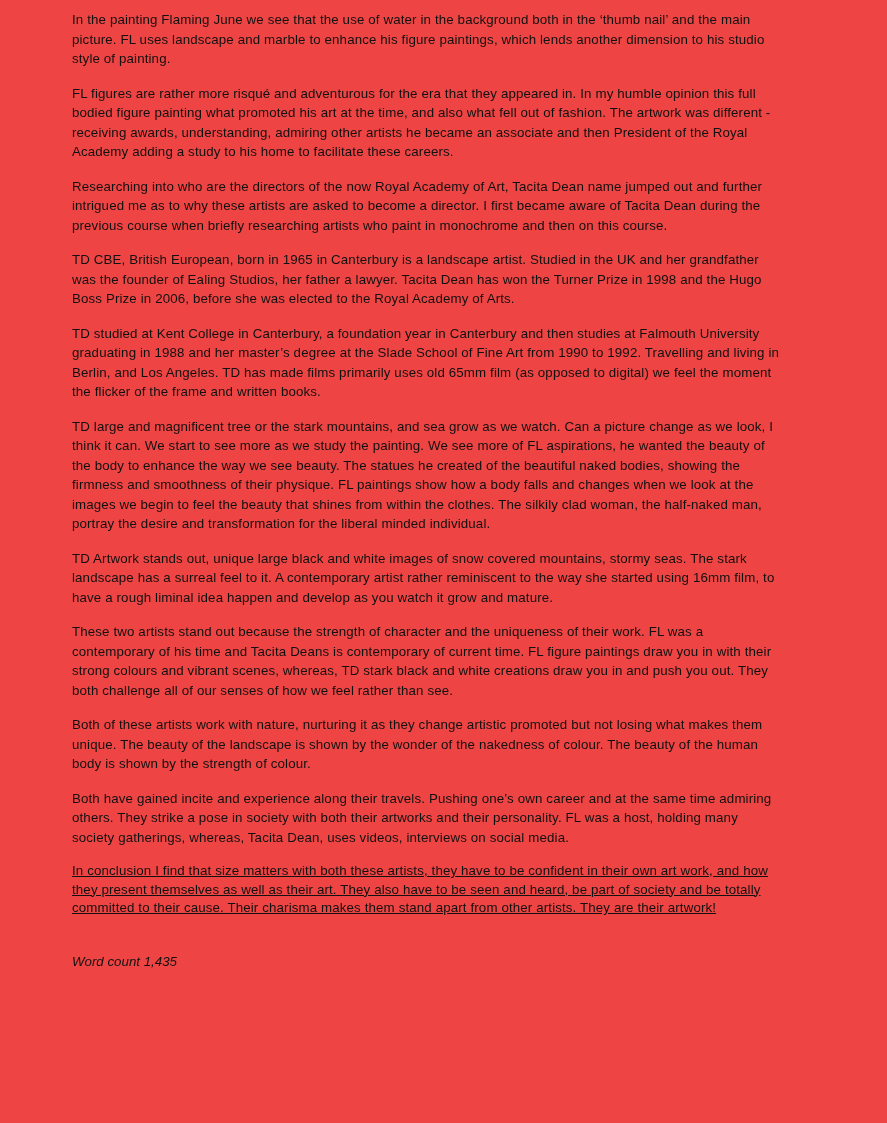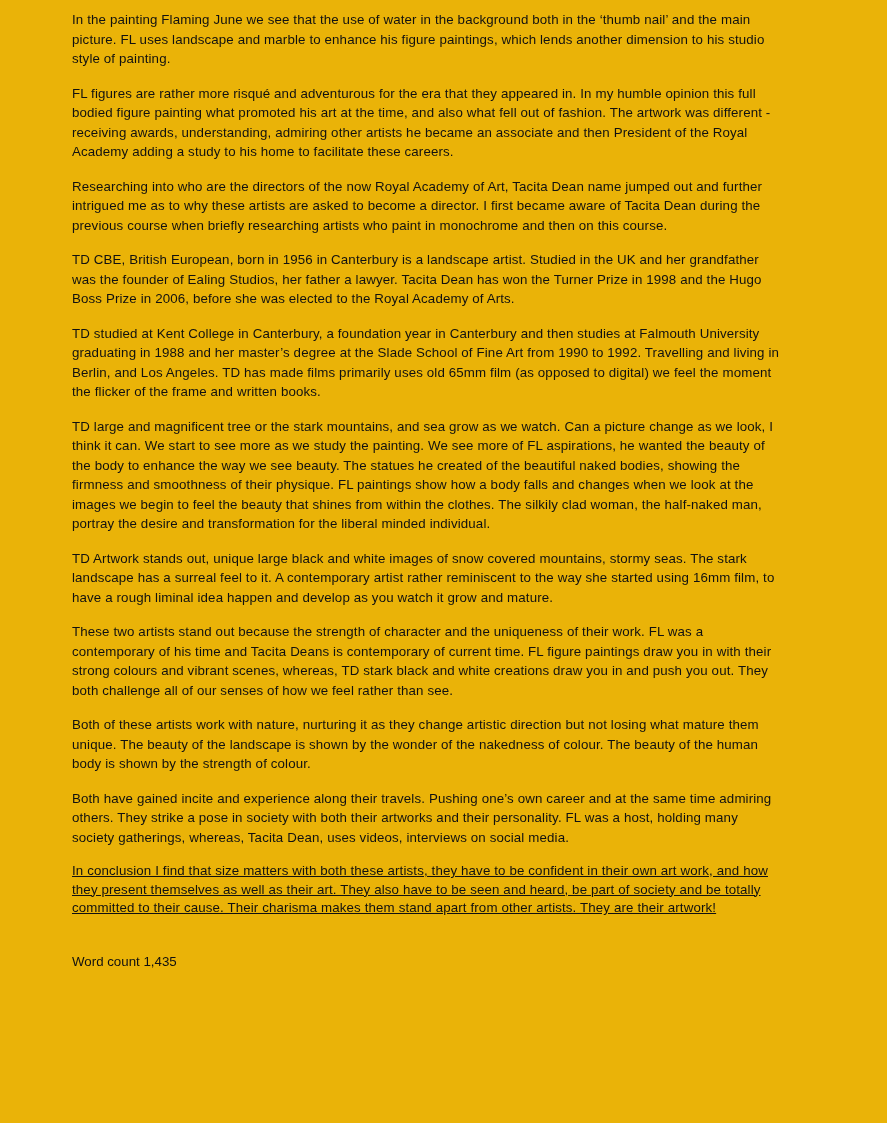--- a/index.html
+++ b/index.html
@@ -12,52 +12,53 @@
     height: 1123px;
     font-family: "Liberation Sans", sans-serif;
     color: #000000;
     overflow: hidden;
   }
   .page {
     box-sizing: border-box;
     width: 887px;
     height: 1123px;
     padding: 10px 107px 0 72px;
-    background: #eab308;
+    background: #ef4444;
   }
   .body-text p {
     margin: 0 0 15px 0;
     font-size: 13.3px;
     line-height: 19.5px;
     text-align: left;
     letter-spacing: 0.01em;
     color: #111111;
   }
   .body-text p.tight {
     line-height: 18.5px;
     text-decoration: underline;
   }
   .wordcount {
     margin-top: 34px;
     font-size: 13.3px;
     line-height: 19.5px;
     color: #111111;
+    font-style: italic;
   }
 </style>
 </head>
 <body>
 
 <div class="page">
   <div class="body-text">
     <p>In the painting Flaming June we see that the use of water in the background both in the ‘thumb nail’ and the main picture. FL uses landscape and marble to enhance his figure paintings, which lends another dimension to his studio style of painting.</p>
     <p>FL figures are rather more risqué and adventurous for the era that they appeared in.  In my humble opinion this full bodied figure painting what promoted his art at the time, and also what fell out of fashion. The artwork was different - receiving awards, understanding, admiring other artists he became an associate and then President of the Royal Academy adding a study to his home to facilitate these careers.</p>
     <p>Researching  into who are the directors of the now Royal Academy of Art, Tacita Dean name jumped out and further intrigued me as to why these artists are asked to become a director.  I first became aware of Tacita Dean during the previous course when briefly researching artists who paint in monochrome and then on this course.</p>
-    <p>TD CBE, British European, born in 1956 in Canterbury is a landscape artist.  Studied in the UK and her grandfather was the founder of Ealing Studios, her father a lawyer.  Tacita Dean has won the Turner Prize in 1998 and the Hugo Boss Prize in 2006, before she was elected to the Royal Academy of Arts.</p>
+    <p>TD CBE, British European, born in 1965 in Canterbury is a landscape artist.  Studied in the UK and her grandfather was the founder of Ealing Studios, her father a lawyer.  Tacita Dean has won the Turner Prize in 1998 and the Hugo Boss Prize in 2006, before she was elected to the Royal Academy of Arts.</p>
     <p>TD studied at Kent College in Canterbury, a foundation year in Canterbury and then studies at Falmouth University graduating in 1988 and her master’s degree at the Slade School of Fine Art from 1990 to 1992.  Travelling and living in Berlin, and Los Angeles.  TD has made films primarily uses old 65mm film (as opposed to digital) we feel the moment the flicker of the frame and written books.</p>
     <p>TD large and magnificent tree or the stark mountains, and sea grow as we watch.  Can a picture change as we look, I think it can.  We start to see more as we study the painting.  We see more of FL aspirations, he wanted the beauty of the body to enhance the way we see beauty.  The statues he created of the beautiful naked bodies, showing the firmness and smoothness of their physique.  FL paintings show how a body falls and changes when we look at the images we begin to feel the beauty that shines from within the clothes.  The silkily clad woman, the half-naked man, portray the desire and transformation for the liberal minded individual.</p>
     <p>TD Artwork stands out, unique large black and white images of snow covered mountains, stormy seas.  The stark landscape has a surreal feel to it. A contemporary artist rather reminiscent to the way she started using 16mm film, to have a rough liminal idea happen and develop as you watch it grow and mature.</p>
     <p>These two artists stand out because the strength of character and the uniqueness of their work.  FL was a contemporary of his time and Tacita Deans is contemporary of current time.  FL figure paintings draw you in with their strong colours and vibrant scenes, whereas, TD stark black and white creations draw you in and push you out. They both challenge all of our senses of how we feel rather than see.</p>
-    <p>Both of these artists work with nature, nurturing it as they change artistic direction but not losing what mature them unique.  The beauty of the landscape is shown by the wonder of the nakedness of colour.  The beauty of the human body is shown by the strength of colour.</p>
+    <p>Both of these artists work with nature, nurturing it as they change artistic promoted but not losing what makes them unique.  The beauty of the landscape is shown by the wonder of the nakedness of colour.  The beauty of the human body is shown by the strength of colour.</p>
     <p>Both have gained incite and experience along their travels. Pushing one’s own career and at the same time admiring others.  They strike a pose in society with both their artworks and their personality.  FL was a host, holding many society gatherings, whereas, Tacita Dean, uses videos, interviews on social media.</p>
     <p class="tight">In conclusion I find that size matters with both these artists, they have to be confident in their own art work, and how they present themselves as well as their art. They also have to be seen and heard, be part of society and be totally committed to their cause. Their charisma makes them stand apart from other artists. They are their artwork!</p>
   </div>
   <div class="wordcount">Word count 1,435</div>
 </div>
 
 </body></html>

